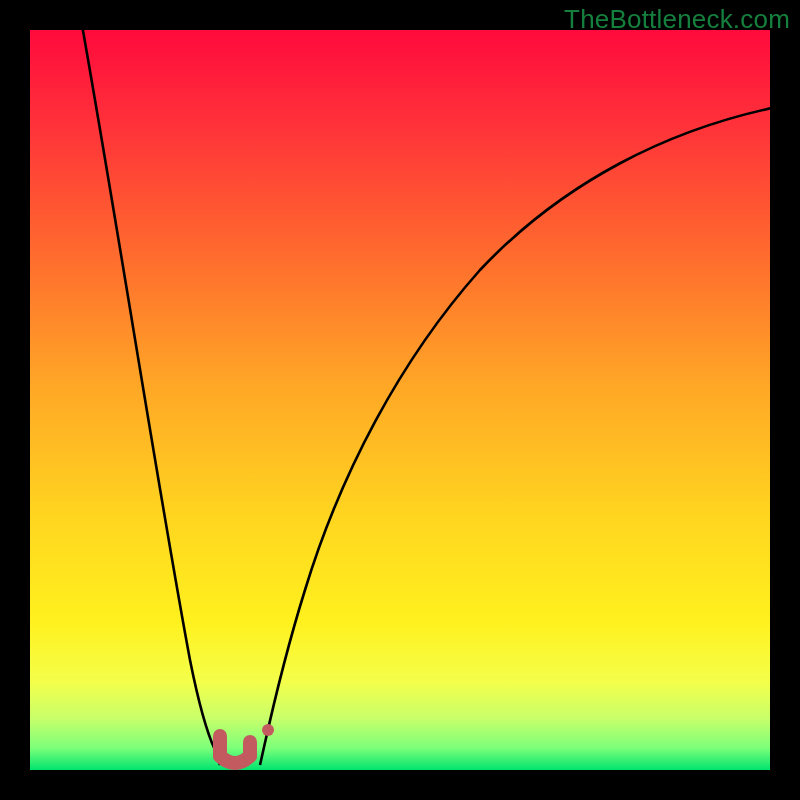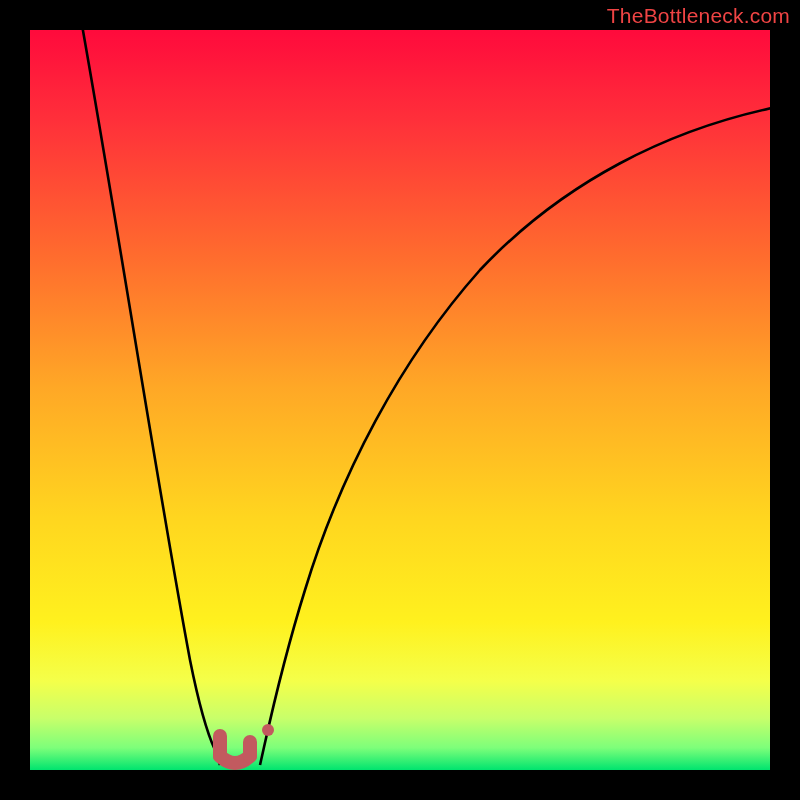--- a/index.html
+++ b/index.html
@@ -32,22 +32,22 @@
     position: absolute;
     left: 0; top: 0;
     width: 740px; height: 740px;
     overflow: visible;
   }
   .watermark {
     position: absolute;
     top: 4px;
     right: 10px;
     font-family: Arial, Helvetica, sans-serif;
-    font-size: 21px;
-    color: #ef4444;
+    font-size: 26px;
+    color: #15803d;
     letter-spacing: 0.2px;
     user-select: none;
   }
 </style>
 </head>
 <body>
 <div class="frame">
 
   <div class="watermark">TheBottleneck.com</div>
 

